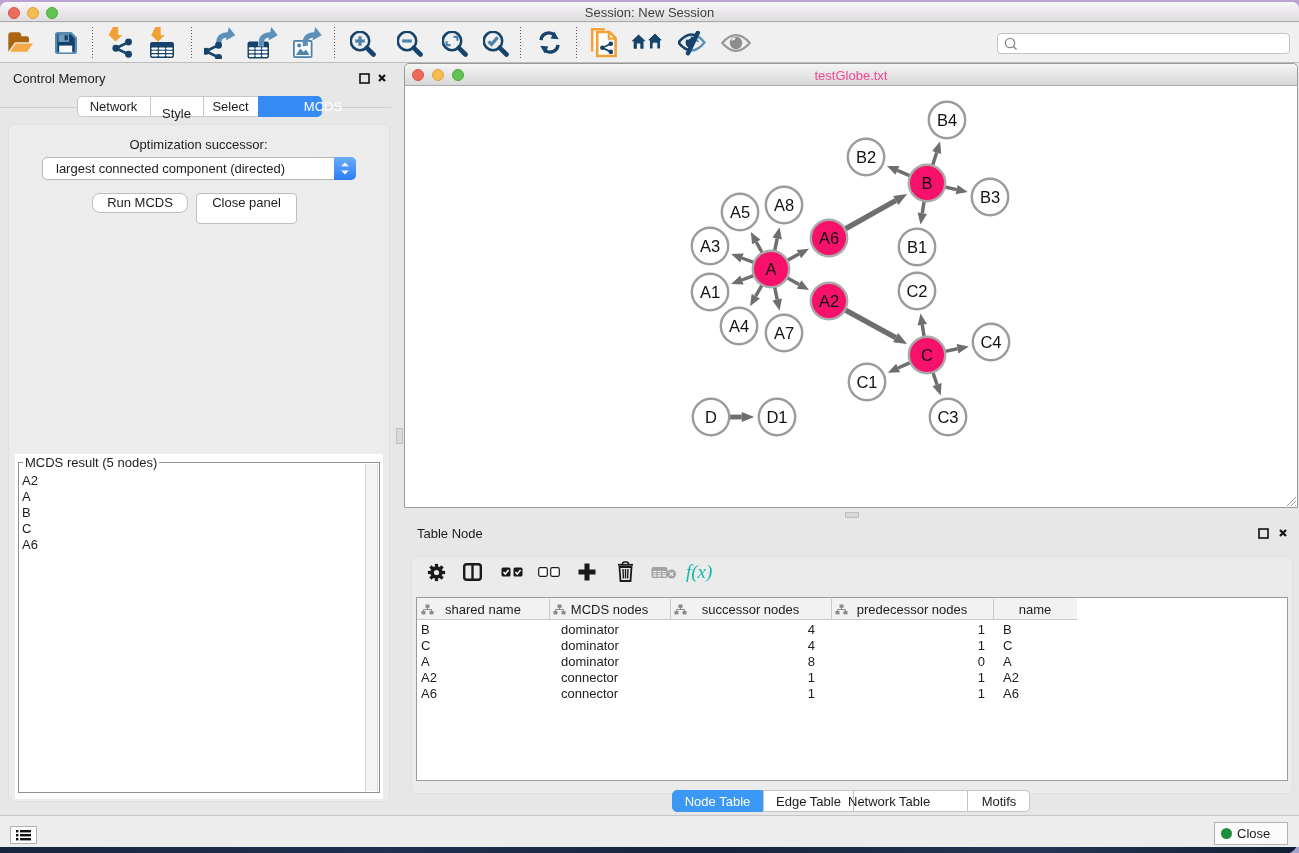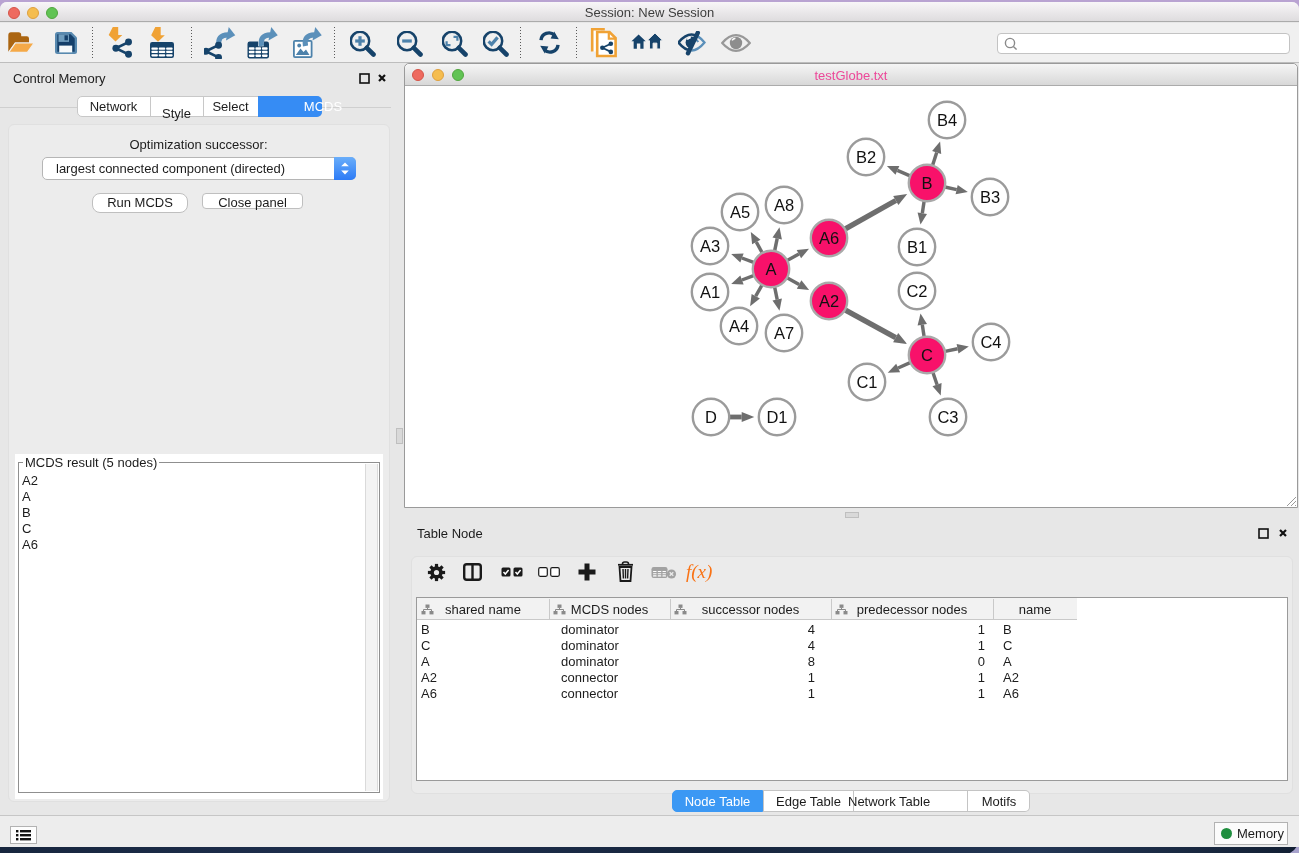--- a/index.html
+++ b/index.html
@@ -199,21 +199,21 @@
 
 <div class="abs t13" style="left:0;top:137px;width:397px;text-align:center;">Optimization successor:</div>
 <div class="abs" style="left:42px;top:157px;width:314px;height:23px;background:#fff;border:1px solid #b5b5b5;border-radius:5px;"></div>
 <div class="abs t13" style="left:56px;top:161px;">largest connected component (directed)</div>
 <div class="abs" style="left:334px;top:157px;width:22px;height:23px;background:linear-gradient(#6aaefa,#2d7bf6);border-radius:0 5px 5px 0;"></div>
 <svg class="abs" style="left:338px;top:160px;" width="14" height="17" viewBox="0 0 14 17">
     <path d="M3.2 6.2 L7 2.4 L10.8 6.2 Z" fill="#fff"></path>
     <path d="M3.2 10.6 L7 14.4 L10.8 10.6 Z" fill="#fff"></path>
   </svg>
 <div class="abs t13" style="left:92px;top:193px;width:96px;height:20px;line-height:18px;text-align:center;background:#fff;border:1px solid #bfbfbf;border-radius:8px;">Run MCDS</div>
-<div class="abs t13" style="left:202px;top:193px;width:101px;height:16px;line-height:18px;text-align:center;background:#fff;border:1px solid #bfbfbf;border-radius:4px;">Close panel</div>
+<div class="abs t13" style="left:196px;top:193px;width:101px;height:31px;line-height:18px;text-align:center;background:#fff;border:1px solid #bfbfbf;border-radius:4px;">Close panel</div>
 
 <div class="abs" style="left:15px;top:454px;width:368px;height:345px;background:#fff;"></div>
 <div class="abs" style="left:18px;top:462px;width:362px;height:331px;border:1px solid #8f8f8f;"></div>
 <div class="abs t13" style="left:23px;top:455px;background:#fff;padding:0 2px;">MCDS result (5 nodes)</div>
 <div class="abs" style="left:365px;top:464px;width:13px;height:327px;background:#f3f3f3;border-left:1px solid #dadada;border-right:1px solid #dadada;"></div>
 <div class="abs t13" style="left:22px;top:473px;line-height:16px;">A2<br>A<br>B<br>C<br>A6</div>
 
 <div class="abs" style="left:396px;top:428px;width:7px;height:16px;background:#d9d9d9;border:1px solid #bfbfbf;"></div>
 
 <div class="abs" style="left:404px;top:63px;width:894px;height:445px;background:#fff;border:1px solid #9a9a9a;border-radius:5px 5px 0 0;"></div>
@@ -369,21 +369,21 @@
     <rect x="11.30" y="5.07" width="3.80" height="1.04" rx="0.8" fill="#fff"></rect>
     <rect x="1.90" y="7.21" width="3.80" height="1.04" rx="0.8" fill="#fff"></rect>
     <rect x="6.60" y="7.21" width="3.80" height="1.04" rx="0.8" fill="#fff"></rect>
     <rect x="11.30" y="7.21" width="3.80" height="1.04" rx="0.8" fill="#fff"></rect>
     <rect x="1.90" y="9.36" width="3.80" height="1.04" rx="0.8" fill="#fff"></rect>
     <rect x="6.60" y="9.36" width="3.80" height="1.04" rx="0.8" fill="#fff"></rect>
     <rect x="11.30" y="9.36" width="3.80" height="1.04" rx="0.8" fill="#fff"></rect>
     <circle cx="20.5" cy="8" r="4.6" fill="#a2a2a2"></circle>
     <path d="M18.7 6.2 L22.3 9.8 M22.3 6.2 L18.7 9.8" stroke="#ebebeb" stroke-width="1.3"></path>
   </svg>
-<div class="abs" style="left:686px;top:561px;font-family:'Liberation Serif',serif;font-style:italic;font-size:19px;color:#f97316;">f(x)</div>
+<div class="abs" style="left:686px;top:561px;font-family:'Liberation Serif',serif;font-style:italic;font-size:19px;color:#14b8a6;">f(x)</div>
 <div class="abs" style="left:416px;top:597px;width:872px;height:184px;background:#fff;border:1px solid #9a9a9a;"></div>
 <div class="abs" style="left:417px;top:598px;width:660px;height:22px;background:#f2f2f2;border-bottom:1px solid #c9c9c9;"></div>
 <svg class="abs" style="left:421px;top:604px;" width="13" height="11" viewBox="0 0 13 11">
     <rect x="4.5" y="0.5" width="4" height="3.4" fill="#8a8a8a"></rect>
     <rect x="0.5" y="7" width="4" height="3.4" fill="#8a8a8a"></rect>
     <rect x="8.5" y="7" width="4" height="3.4" fill="#8a8a8a"></rect>
     <path d="M6.5 4 L6.5 5.5 M2.5 7 L2.5 5.5 L10.5 5.5 L10.5 7" fill="none" stroke="#8a8a8a" stroke-width="1"></path>
   </svg>
 <div class="abs t13" style="left:429px;top:602px;width:108px;text-align:center;">shared name</div>
 <svg class="abs" style="left:553px;top:604px;" width="13" height="11" viewBox="0 0 13 11">
@@ -454,13 +454,13 @@
       <rect x="0" y="0" width="2.4" height="2.4"></rect>
       <rect x="0" y="4" width="2.4" height="2.4"></rect>
       <rect x="0" y="8" width="2.4" height="2.4"></rect>
       <rect x="4" y="0" width="11" height="2.4"></rect>
       <rect x="4" y="4" width="11" height="2.4"></rect>
       <rect x="4" y="8" width="11" height="2.4"></rect>
     </g>
   </svg>
 <div class="abs" style="left:1214px;top:822px;width:74px;height:23px;background:#fbfbfb;border:1px solid #b2b2b2;"></div>
 <div class="abs" style="left:1221px;top:828px;width:11px;height:11px;border-radius:50%;background:#1e8e3e;"></div>
-<div class="abs t13" style="left:1237px;top:826px;">Memory</div>
+<div class="abs t13" style="left:1237px;top:826px;">Close</div>
 
 </body></html>

